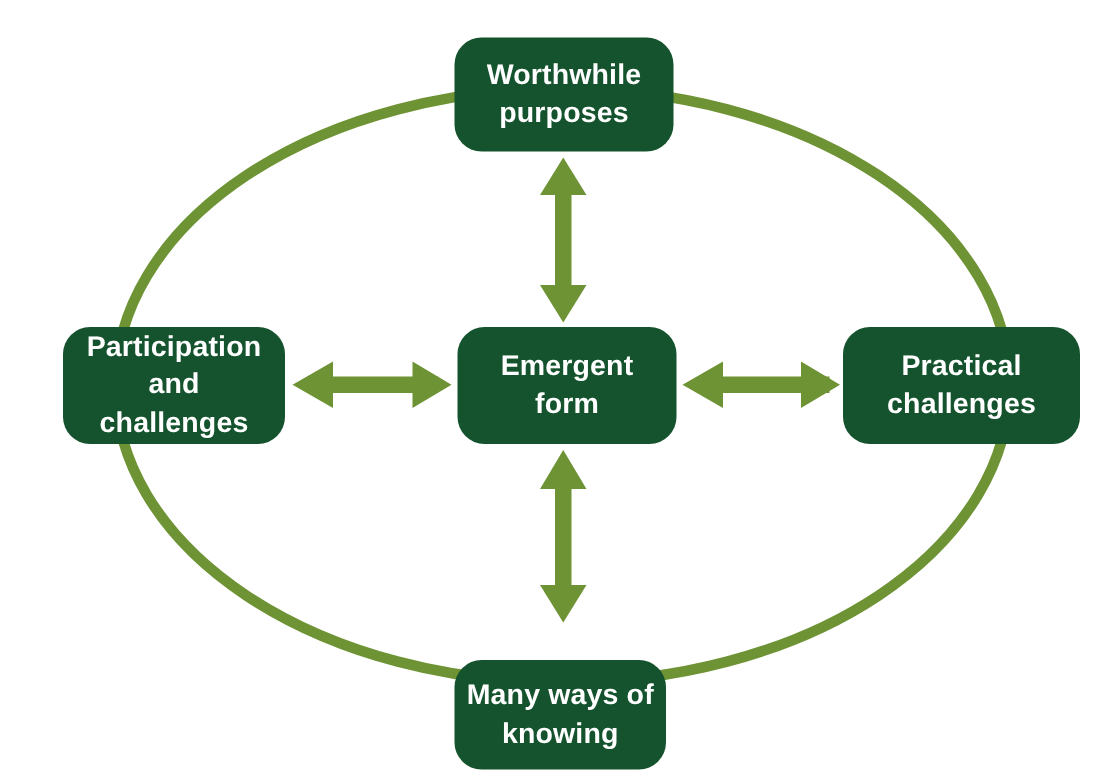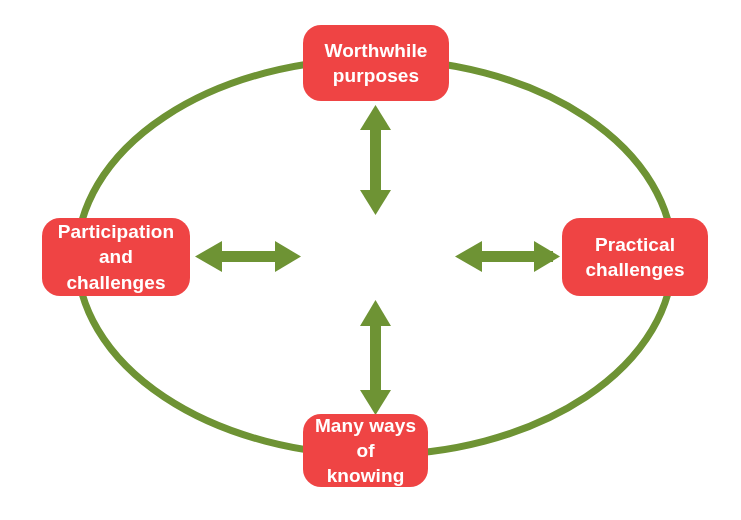--- a/index.html
+++ b/index.html
@@ -22,21 +22,21 @@
   #diagram-svg {
     position: absolute;
     left: 0;
     top: 0;
     width: 741px;
     height: 520px;
   }
   .node-box {
     position: absolute;
     box-sizing: border-box;
-    background: #ef4444;
+    background: #14532d;
     border-radius: 18px;
     display: flex;
     align-items: center;
     justify-content: center;
     text-align: center;
     color: #ffffff;
     font-family: "Liberation Sans", sans-serif;
     font-weight: bold;
     font-size: 19px;
     line-height: 1.32;
@@ -63,27 +63,27 @@
   }
   #node-center {
     left: 305px;
     top: 218px;
     width: 146px;
     height: 78px;
   }
   #node-right {
     left: 562px;
     top: 218px;
-    width: 146px;
+    width: 158px;
     height: 78px;
   }
   #node-bottom {
     left: 303px;
-    top: 414px;
-    width: 125px;
+    top: 440px;
+    width: 141px;
     height: 73px;
   }
 </style>
 </head>
 <body>
 
 <div id="diagram-root">
 
   <svg id="diagram-svg" viewBox="0 0 741 520" xmlns="http://www.w3.org/2000/svg">
 
@@ -117,20 +117,24 @@
   <div class="node-box" id="node-top">
     <span class="node-label">Worthwhile
 purposes</span>
   </div>
 
   <div class="node-box" id="node-left">
     <span class="node-label">Participation
 and challenges</span>
   </div>
 
+  <div class="node-box" id="node-center">
+    <span class="node-label">Emergent
+form</span>
+  </div>
 
   <div class="node-box" id="node-right">
     <span class="node-label">Practical
 challenges</span>
   </div>
 
   <div class="node-box" id="node-bottom">
     <span class="node-label">Many ways of
 knowing</span>
   </div>

